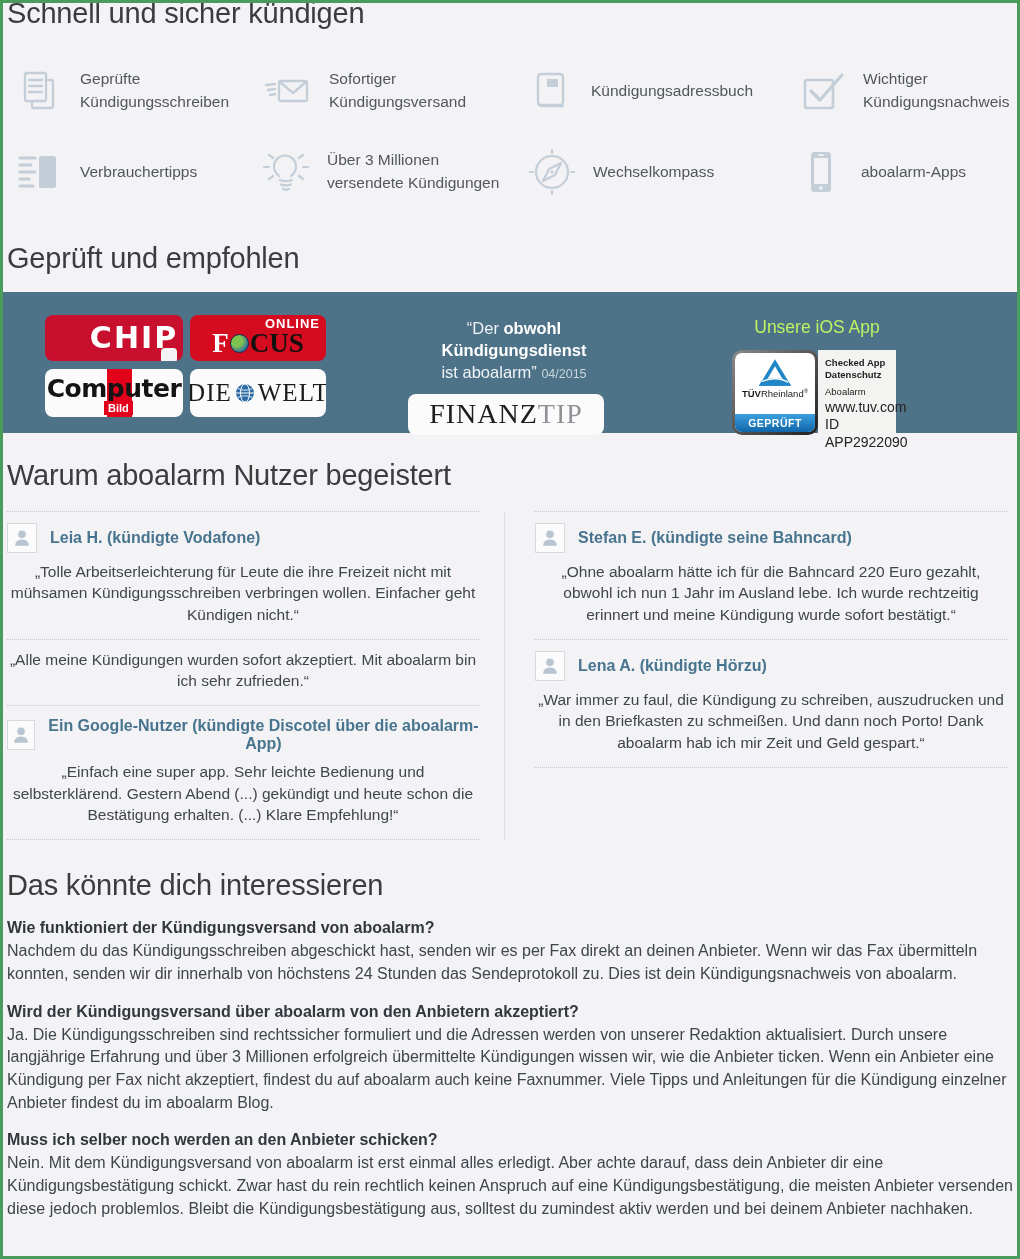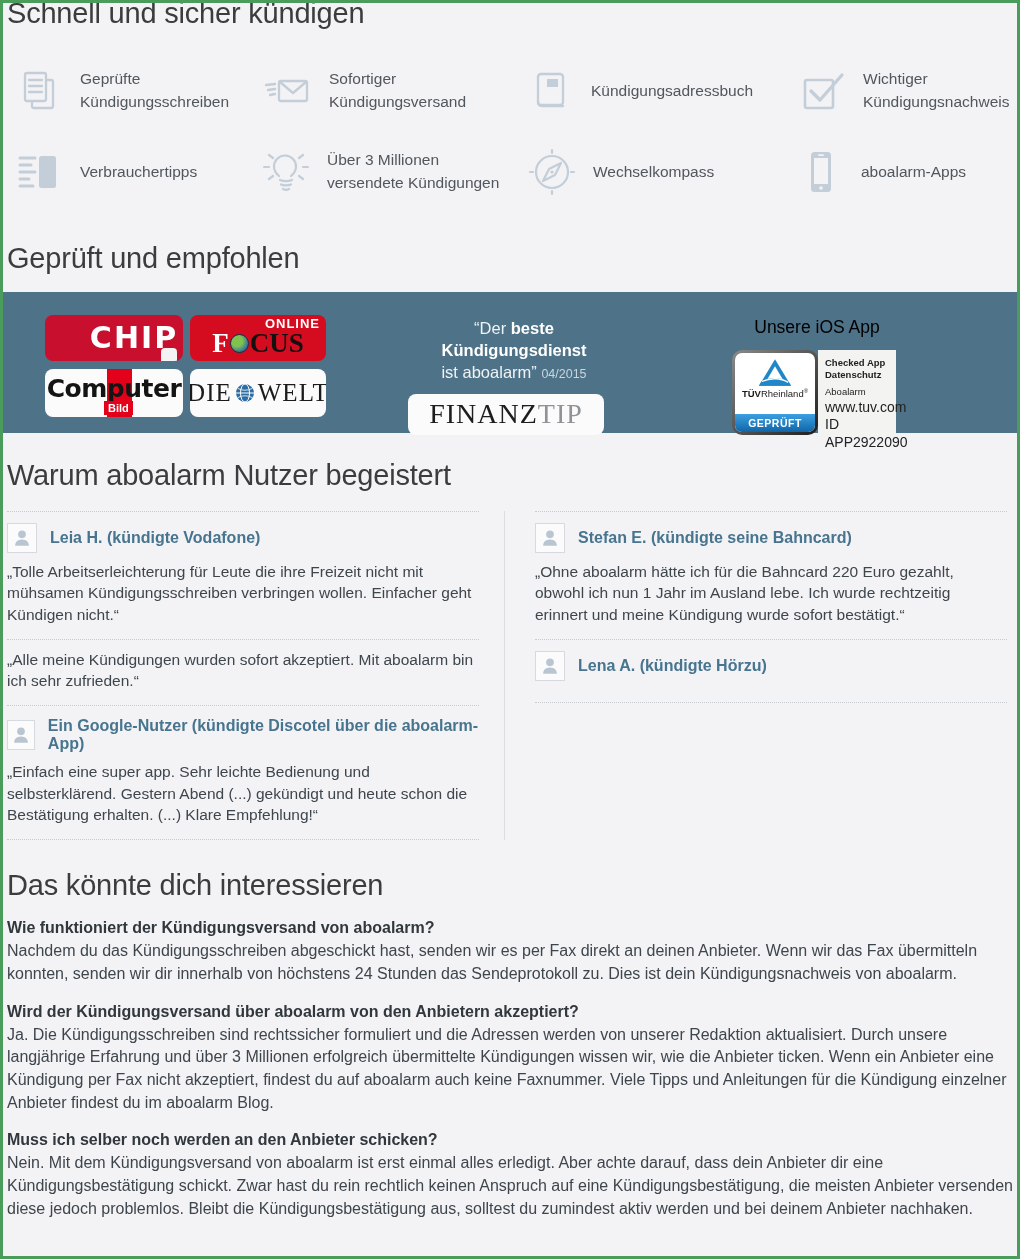--- a/index.html
+++ b/index.html
@@ -76,21 +76,21 @@
   .q-date{ font-size:12.5px; color:#c9d6de; }
   .finanztip{
     margin-top:10px; background:#fbfbfb; border-radius:8px; height:41px; width:196px;
     display:flex; align-items:center; justify-content:center;
     font-family:"Liberation Serif","DejaVu Serif",serif; font-size:28px; letter-spacing:1px;
     cursor:pointer;
   }
   .ft-black{ color:#1d1d1d; } .ft-gray{ color:#8f9296;text-align:center; }
 
   .ios-block{ margin-left:112px; width:170px; text-align:center; }
-  .ios-title{ color:#000000; font-size:17.5px; margin-top:2px; }
+  .ios-title{ color:#bef264; font-size:17.5px; margin-top:2px; }
   .tuv{ margin-top:12px; width:164px; height:85px; display:flex; text-align:left; cursor:pointer; }
   .tuv-left{ width:86px; height:85px; background:linear-gradient(135deg,#8a8a8a,#1f1f1f);
              border-radius:10px; padding:3px; flex:0 0 auto; }
   .tuv-inner{ background:#fff; border-radius:7px; width:100%; height:100%;
               display:flex; flex-direction:column; align-items:center; overflow:hidden; }
   .tuv-inner svg{ margin-top:5px; }
   .tuv-brand{ font-size:9.5px; color:#1c1c1c; margin-top:1px; }
   .tuv-brand b{ letter-spacing:0; }
   .tuv-reg{ font-size:6px; vertical-align:super; }
   .tuv-band{ margin-top:auto; width:100%; text-align:center; color:#fff; font-weight:700;
@@ -103,21 +103,21 @@
   .tuv-right .small{ font-size:14px; font-weight:400; line-height:1.25; }
   .tuv-right .spacer{ flex:1; }
 
   
   .testimonials h2{ margin-top:27px; }
   .t-cols{ display:flex; margin-top:19px; }
   .t-col{ flex:1; }
   .t-col.left{ padding-right:25px; }
   .t-divider{ width:1px; background:#dbdde0; align-self:stretch; }
   .t-col.right{ padding-left:30px; padding-right:6px; }
-  .t-item{ border-top:1px dotted #c7cbd0; padding:9px 0 13px; }
+  .t-item{ border-top:1px dotted #c7cbd0; padding:9px 0 13px;text-align:center; }
   .t-item:last-child{ border-bottom:1px dotted #c7cbd0; }
   .t-head{ display:flex; align-items:center; gap:13px; margin:2px 0 8px; }
   .avatar{ width:30px; height:30px; background:#fbfbfc; border:1px solid #d5dae0;
            display:inline-flex; align-items:center; justify-content:center; }
   .t-name{ font-size:16px; font-weight:700; color:#47748e; cursor:pointer; }
   .t-name sub{ font-size:10px; }
   .t-quote{ font-size:15.5px; color:#3e464d; line-height:1.4; }
 
   
   .faq h2{ margin-top:30px; }
@@ -273,21 +273,21 @@
               <line x1="1" y1="10" x2="19" y2="10" stroke="#ffffff" stroke-width="1"></line>
               <path d="M3 5.5 Q10 9 17 5.5" fill="none" stroke="#ffffff" stroke-width="0.8"></path>
               <path d="M3 14.5 Q10 11 17 14.5" fill="none" stroke="#ffffff" stroke-width="0.8"></path>
             </svg>
           </span>
           <span>WELT</span>
         </div>
       </div>
 
       <div class="quote-block">
-        <p class="quote"><span>“Der </span><strong>beste</strong><br>
+        <p class="quote"><span>“Der </span><strong>obwohl</strong><br>
           <strong>Kündigungsdienst</strong><br>
           <span>ist aboalarm” </span><span class="q-date">04/2015</span></p>
         <div class="finanztip">
           <span class="ft-black">FINANZ</span>
             <span class="ft-gray">TIP</span>
         </div>
       </div>
 
       <div class="ios-block">
         <div class="ios-title">Unsere iOS App</div>
@@ -373,20 +373,21 @@
         <div class="t-item">
           <div class="t-head">
             <span class="avatar">
               <svg width="22" height="22" viewBox="0 0 24 24" fill="#b9c6d1">
                 <circle cx="12" cy="8" r="4.2"></circle>
                 <path d="M12 13.5c-5 0-7.5 3-7.5 7h15c0-4-2.5-7-7.5-7z"></path>
               </svg>
             </span>
             <span class="t-name">Lena A. (kündigte Hörzu)</span>
           </div>
+          <p class="t-quote">„War immer zu faul, die Kündigung zu schreiben, auszudrucken und in den Briefkasten zu schmeißen. Und dann noch Porto! Dank aboalarm hab ich mir Zeit und Geld gespart.“</p>
         </div>
       </div>
 
     </div>
   </section>
 
   <section class="faq">
     <h2>Das könnte dich interessieren</h2>
 
     <div>

